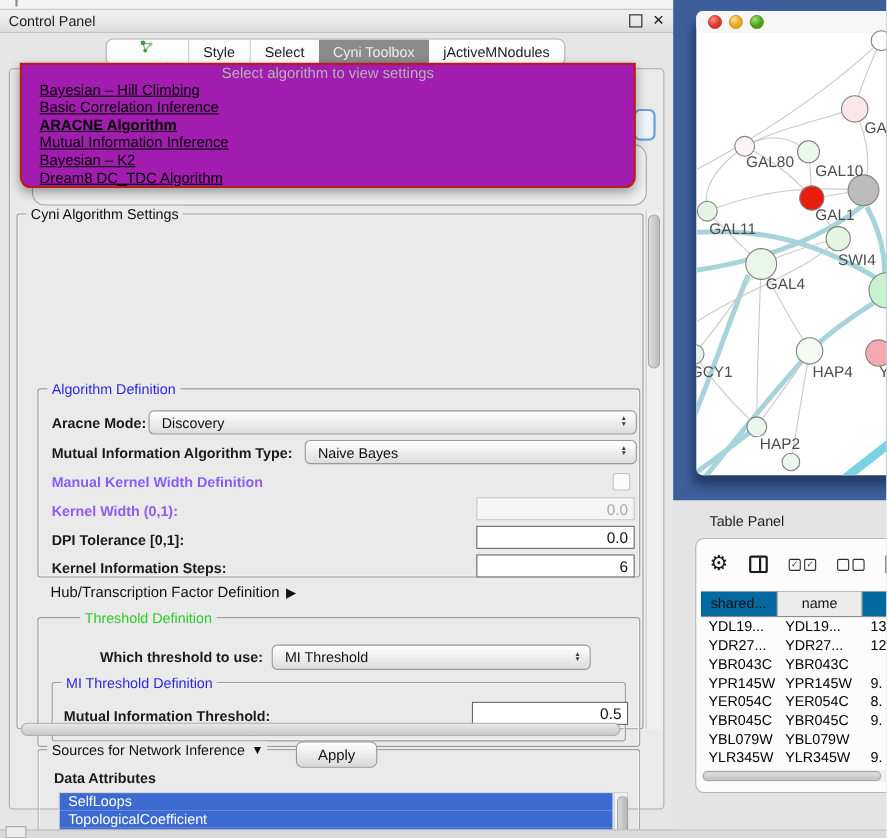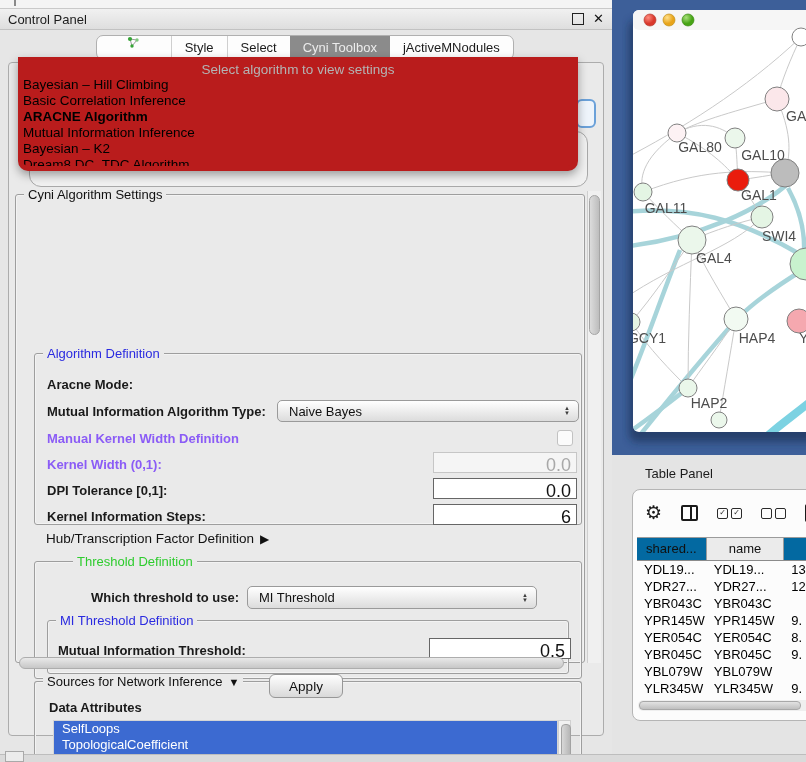--- a/index.html
+++ b/index.html
@@ -45,21 +45,21 @@
   .lbl.dis{color:#8b5cf6;}
   
   .combo{position:absolute;height:22px;border:1px solid #9a9a9a;border-radius:5px;
     background:linear-gradient(#ffffff,#dcdcdc);box-sizing:border-box;display:flex;align-items:center;}
   .combo-val{padding-left:11px;font-size:13px;color:#111;flex:1;}
   .combo-arrows{width:16px;display:flex;flex-direction:column;align-items:center;justify-content:center;
     line-height:5px;color:#3c3c3c;padding-right:3px;}
   .combo-arrows i{font-style:normal;font-size:6px;line-height:5px;}
   
   .numfield{position:absolute;height:21px;background:#fff;border:1px solid #666;box-sizing:border-box;
-    font-size:18px;text-align:right;padding:2px 5px 0 0;color:#111;}
+    font-size:14px;text-align:right;padding:2px 5px 0 0;color:#111;}
   .numfield.dis{background:#f5f5f5;border:1px solid #c6c6c6;color:#a8a8a8;}
   .checkbox{position:absolute;width:14px;height:14px;border:1px solid #c2c2c2;border-radius:3px;background:#fbfbfb;}
   .hub-row{position:absolute;left:30px;top:336px;font-size:13.5px;color:#111;display:flex;align-items:center;gap:6px;}
   .hub-row .expand{font-size:12px;}
   .src-title-row{display:inline-flex;gap:6px;align-items:center;}
   .attr-list{position:absolute;left:36px;top:524px;width:505px;height:66px;background:#fff;overflow:hidden;
     margin:0;padding:0;list-style:none;border:1px solid #d5d5d5;box-sizing:border-box;}
   .attr-list li{height:15.5px;line-height:15.5px;font-size:13px;padding-left:8px;color:#111;}
   .attr-list li.selected{background:#3c6ad1;color:#fff;}
   .list-scroll{position:absolute;left:541px;top:524px;width:13px;height:66px;background:#f2f2f2;
@@ -73,26 +73,26 @@
   .hscroll-thumb{position:absolute;left:10px;top:594px;width:545px;height:12px;border-radius:6px;
     background:linear-gradient(#e9e9e9,#c7c7c7);border:1px solid #adadad;box-sizing:border-box;}
   .apply-btn{position:absolute;left:50%;transform:translateX(-50%);top:611px;width:74px;height:24px;
     border:1px solid #979797;border-radius:6px;background:linear-gradient(#fefefe,#d9d9d9);
     font-size:13.5px;font-family:inherit;color:#111;}
   .bottom-row{position:absolute;left:1px;top:639px;width:592px;height:34px;border-top:1px solid #c4c4c4;
     display:flex;justify-content:center;align-items:flex-start;padding-top:5px;box-sizing:border-box;}
   .bottom-tabs{display:inline-flex;background:#fdfdfd;border:1px solid #b0b0b0;border-radius:6px;
     overflow:hidden;height:23px;}
   
-  .popup{position:absolute;left:18px;top:57px;width:560px;height:114px;background:#b91c1c;
-    border:5px solid #b91c1c;border-radius:0 0 10px 10px;box-shadow:0 4px 10px rgba(0,0,0,.35);
+  .popup{position:absolute;left:18px;top:57px;width:560px;height:114px;background:#a21caf;
+    border:2px solid #b91c1c;border-radius:0 0 10px 10px;box-shadow:0 4px 10px rgba(0,0,0,.35);
     z-index:60;box-sizing:border-box;overflow:hidden;}
   .popup-placeholder{height:15px;line-height:15px;text-align:center;color:#b4b4b4;font-size:13.5px;}
   .popup ul{margin:0;padding:0;list-style:none;}
-  .popup li{height:16px;line-height:16px;font-size:13.5px;padding-left:0;color:#000;white-space:nowrap;}
+  .popup li{height:16px;line-height:16px;font-size:13.5px;padding-left:16px;color:#000;white-space:nowrap;text-decoration:underline;}
   .popup li.bold{font-weight:bold;}
   .splitter-dot{position:absolute;left:615px;top:369px;width:3px;height:9px;background:#b2b2b2;}
   .bottom-strip{position:absolute;left:0;top:754px;width:806px;height:8px;background:#dadada;
     border-top:1px solid #bdbdbd;box-sizing:border-box;}
   .corner-box{position:absolute;left:5px;top:751px;width:19px;height:11px;background:#ececec;
     border:1px solid #a9a9a9;box-sizing:border-box;}
   
   .desktop{position:absolute;left:612px;top:0;width:194px;height:455px;background:#3d5f99;overflow:hidden;}
   .desktop svg{position:absolute;left:10px;top:0;}
   
@@ -168,20 +168,27 @@
     <div class="combo-ghost"></div>
     <div class="combo-ghost-blue"></div>
 
     <div class="groupbox settings-group">
       <span class="gb-title">Cyni Algorithm Settings</span>
 
       <div class="groupbox algo-group">
         <span class="gb-title blue">Algorithm Definition</span>
 
         <span class="lbl" style="left:12px;top:23px;">Aracne Mode:</span>
+        <div class="combo" style="left:100px;top:19px;width:444px;">
+          <span class="combo-val">Discovery</span>
+          <span class="combo-arrows">
+              <i>▲</i>
+              <i>▼</i>
+            </span>
+        </div>
 
         <span class="lbl" style="left:12px;top:50px;">Mutual Information Algorithm Type:</span>
         <div class="combo" style="left:242px;top:46px;width:302px;">
           <span class="combo-val">Naive Bayes</span>
           <span class="combo-arrows">
               <i>▲</i>
               <i>▼</i>
             </span>
         </div>
 

